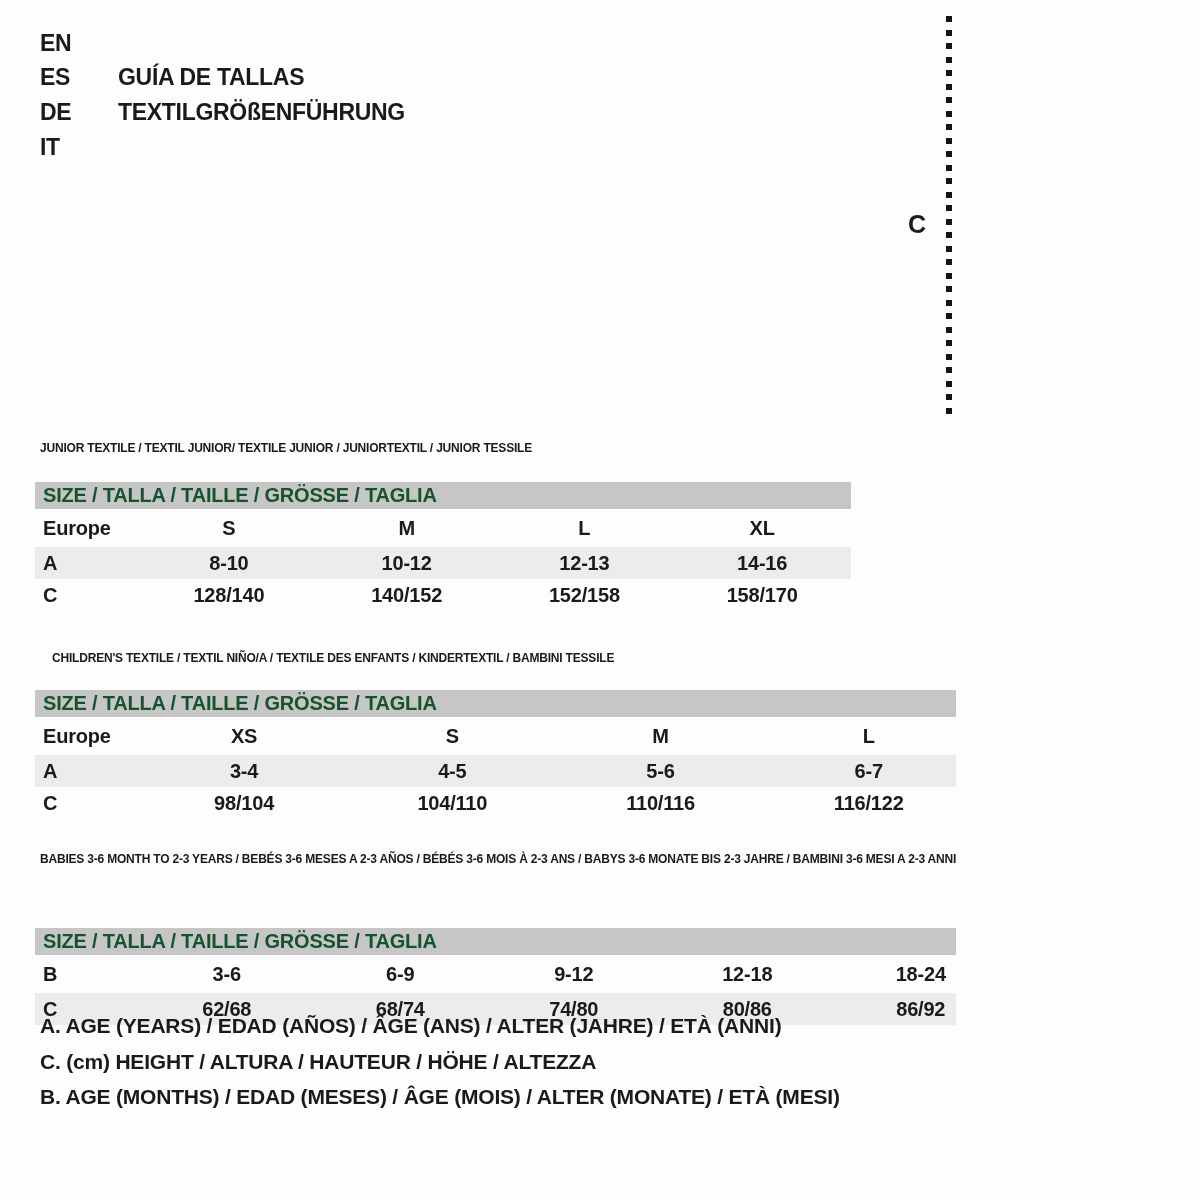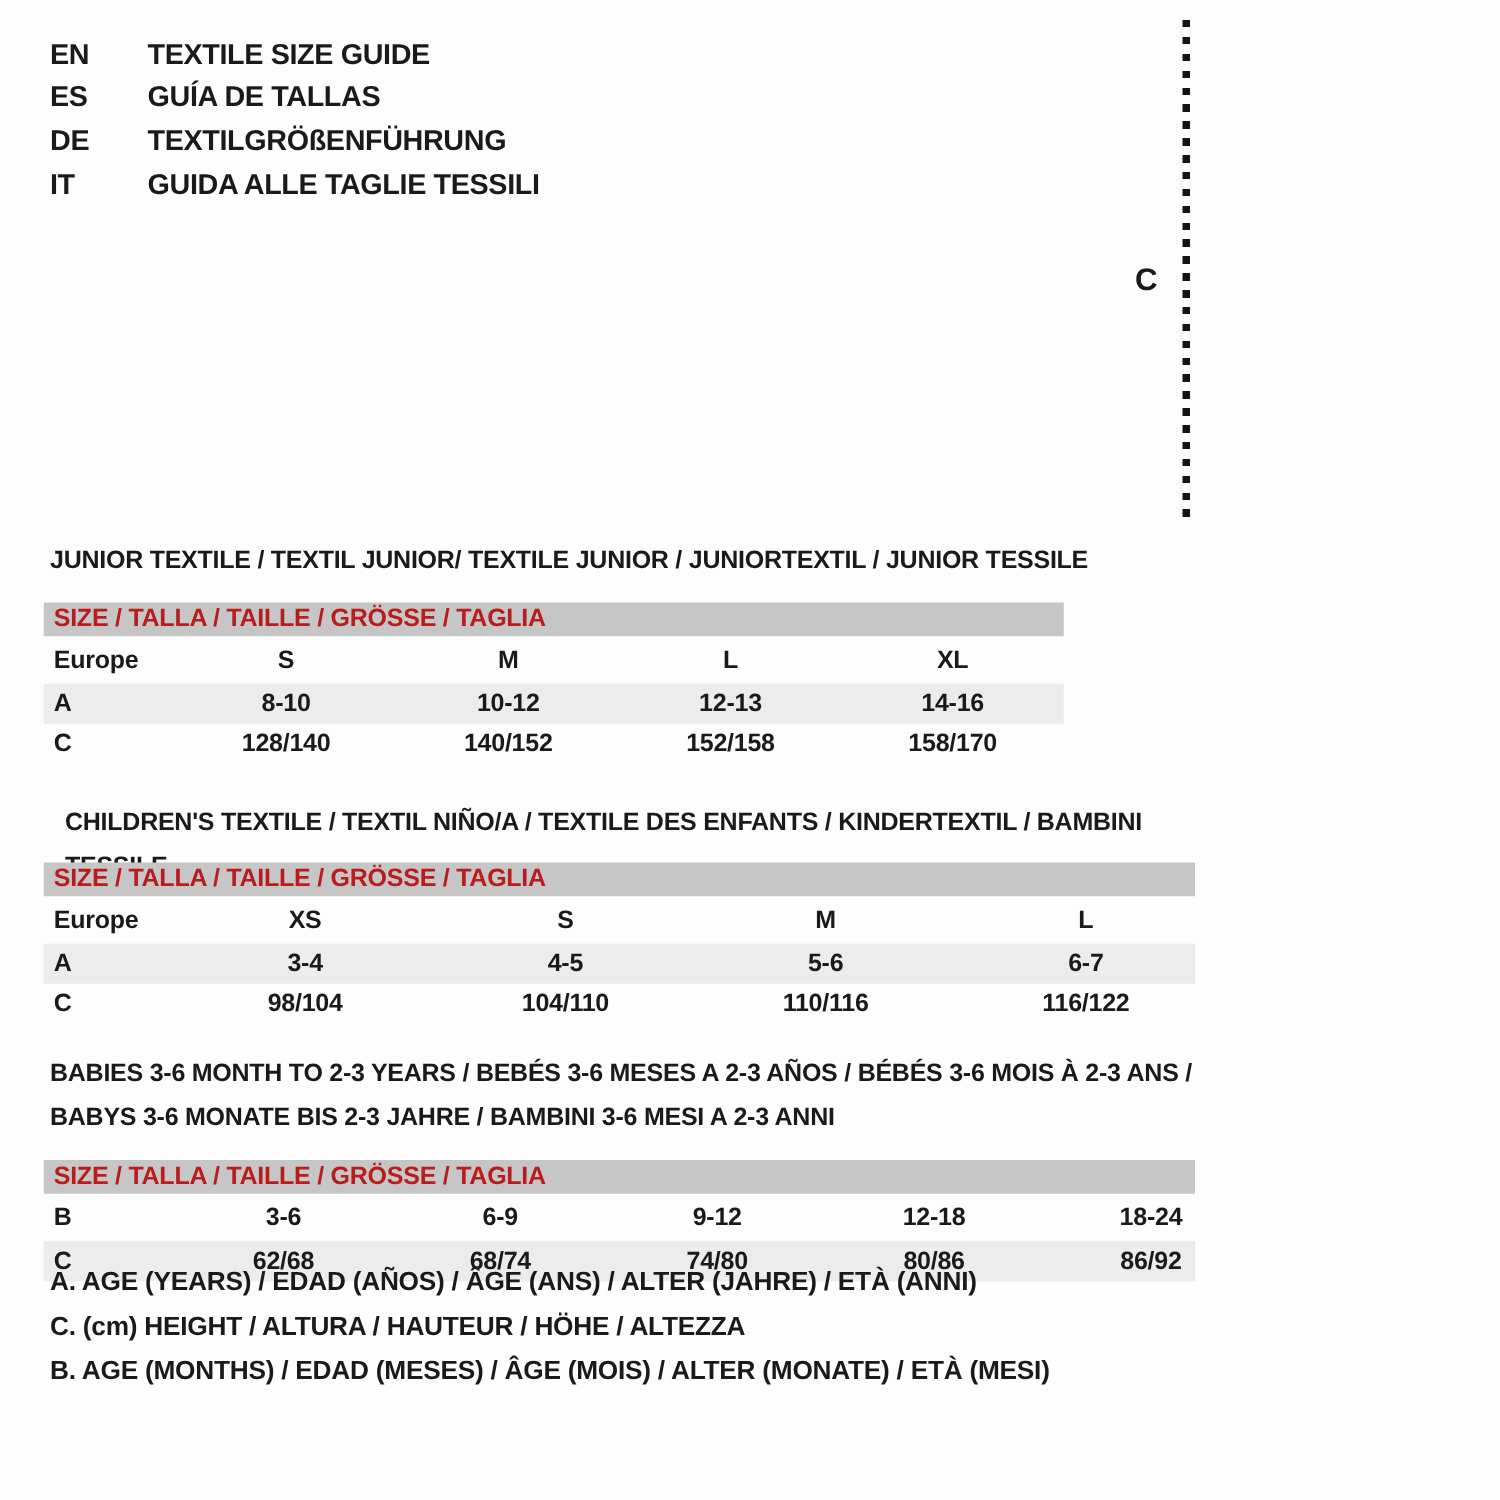--- a/index.html
+++ b/index.html
@@ -19,66 +19,64 @@
 
   
   .dash-line {
     position:absolute; left:946px; top:16px; width:6px; height:400px;
     background:repeating-linear-gradient(to bottom, #141414 0 6px, transparent 6px 13.5px);
   }
   .fig-label { position:absolute; left:908px; top:210px; font-size:25px; }
   .baby-svg { position:absolute; left:956px; top:20px; }
 
   
-  .section-title { position:absolute; font-size:20px; letter-spacing:-0.2px; line-height:35px; }
+  .section-title { position:absolute; font-size:12px; letter-spacing:-0.2px; line-height:35px; }
   #junior-title   { left:40px; top:431px; }
   #children-title { left:52px; top:641px; }
   #babies-title   { left:40px; top:842px; width:985px; }
 
   
   .size-table { position:absolute; left:35px; }
   #junior-table   { top:482px; width:816px; }
   #children-table { top:690px; width:1146px; }
   #babies-table   { top:928px; width:1146px; }
 
   .thead {
-    height:27px; background:#c6c6c6; color:#b91c1c;
+    height:27px; background:#c6c6c6; color:#14532d;
     font-size:20px; letter-spacing:-0.2px;
     display:flex; align-items:center; padding-left:8px;
   }
   .trow { display:flex; align-items:center; font-size:20px; height:32px; letter-spacing:-0.2px; }
   .trow.first { height:38px; }
   .trow.shaded { background:#ececec; }
   .tlabel { width:105px; padding-left:8px; }
   .tcell { flex:1; text-align:center; }
 
   
   .legend { position:absolute; left:40px; top:1008px; font-size:21px; line-height:35.5px; letter-spacing:-0.2px; }
 </style>
 </head>
 <body>
 
 <div class="page">
 
   <section class="lang-header">
     <div class="lang-row">
       <span class="lang-code">EN</span>
-      <span class="lang-title">TEXTILE SIZE GUIDE</span>
     </div>
     <div class="lang-row">
       <span class="lang-code">ES</span>
       <span class="lang-title">GUÍA DE TALLAS</span>
     </div>
     <div class="lang-row">
       <span class="lang-code">DE</span>
       <span class="lang-title">TEXTILGRÖßENFÜHRUNG</span>
     </div>
     <div class="lang-row">
       <span class="lang-code">IT</span>
-      <span class="lang-title">GUIDA ALLE TAGLIE TESSILI</span>
     </div>
   </section>
 
   <div class="dash-line"></div>
   <div class="fig-label">C</div>
   <svg class="baby-svg" width="182" height="402" viewBox="0 0 175 400" aria-hidden="true">
     <g fill="#0e0e0e">
       <ellipse cx="88" cy="54" rx="41" ry="46"></ellipse>
       <ellipse cx="45" cy="66" rx="10" ry="13"></ellipse>
       <ellipse cx="131" cy="66" rx="10" ry="13"></ellipse>

